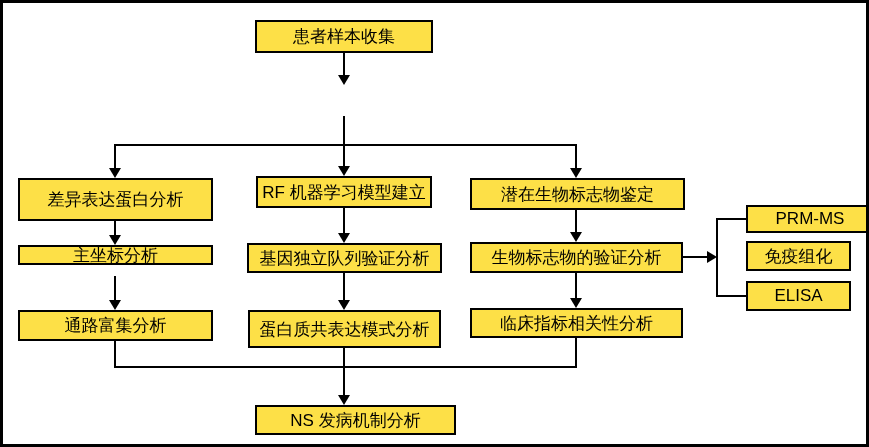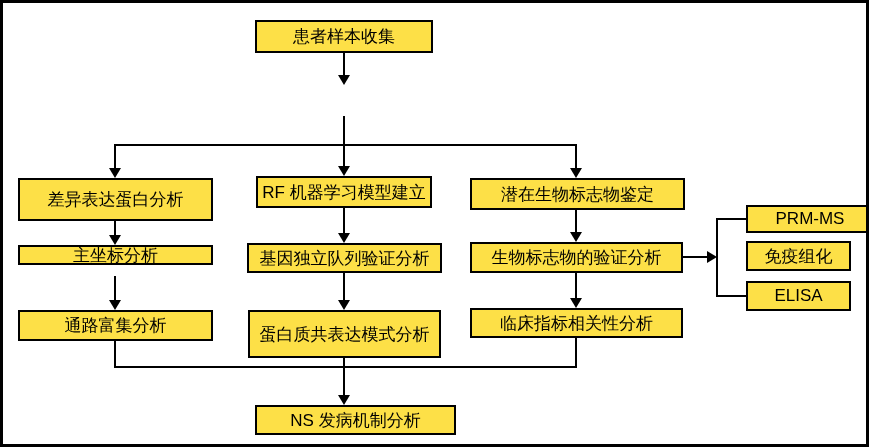--- a/index.html
+++ b/index.html
@@ -59,21 +59,21 @@
 
   <div class="node" style="left:15px;  top:175px; width:195px; height:43px;">差异表达蛋白分析</div>
   <div class="node" style="left:245px; top:173px; width:176px; height:32px;margin-left:8px;">RF 机器学习模型建立</div>
   <div class="node" style="left:467px; top:175px; width:215px; height:32px;font-family:Liberation Serif, serif;">潜在生物标志物鉴定</div>
 
   <div class="node" style="left:15px;  top:242px; width:195px; height:20px;">主坐标分析</div>
   <div class="node" style="left:244px; top:240px; width:195px; height:30px;font-family:Liberation Serif, serif;">基因独立队列验证分析</div>
   <div class="node" style="left:467px; top:239px; width:213px; height:31px;">生物标志物的验证分析</div>
 
   <div class="node" style="left:15px;  top:307px; width:195px; height:31px;">通路富集分析</div>
-  <div class="node" style="left:245px; top:307px; width:193px; height:48px;font-family:Liberation Mono, monospace;">蛋白质共表达模式分析</div>
+  <div class="node" style="left:245px; top:307px; width:193px; height:38px;font-family:Liberation Mono, monospace;">蛋白质共表达模式分析</div>
   <div class="node" style="left:467px; top:305px; width:213px; height:30px;">临床指标相关性分析</div>
 
   <div class="node" style="left:743px; top:202px; width:128px; height:28px;">PRM-MS</div>
   <div class="node" style="left:743px; top:238px; width:105px; height:30px;">免疫组化</div>
   <div class="node" style="left:743px; top:278px; width:105px; height:30px;">ELISA</div>
 
   <div class="node" style="left:252px; top:402px; width:201px; height:30px;">NS 发病机制分析</div>
 
   <div class="vline" style="left:340px; top:50px; height:23px;"></div>
   <div class="arrow-down" style="left:335px; top:72px;"></div>

